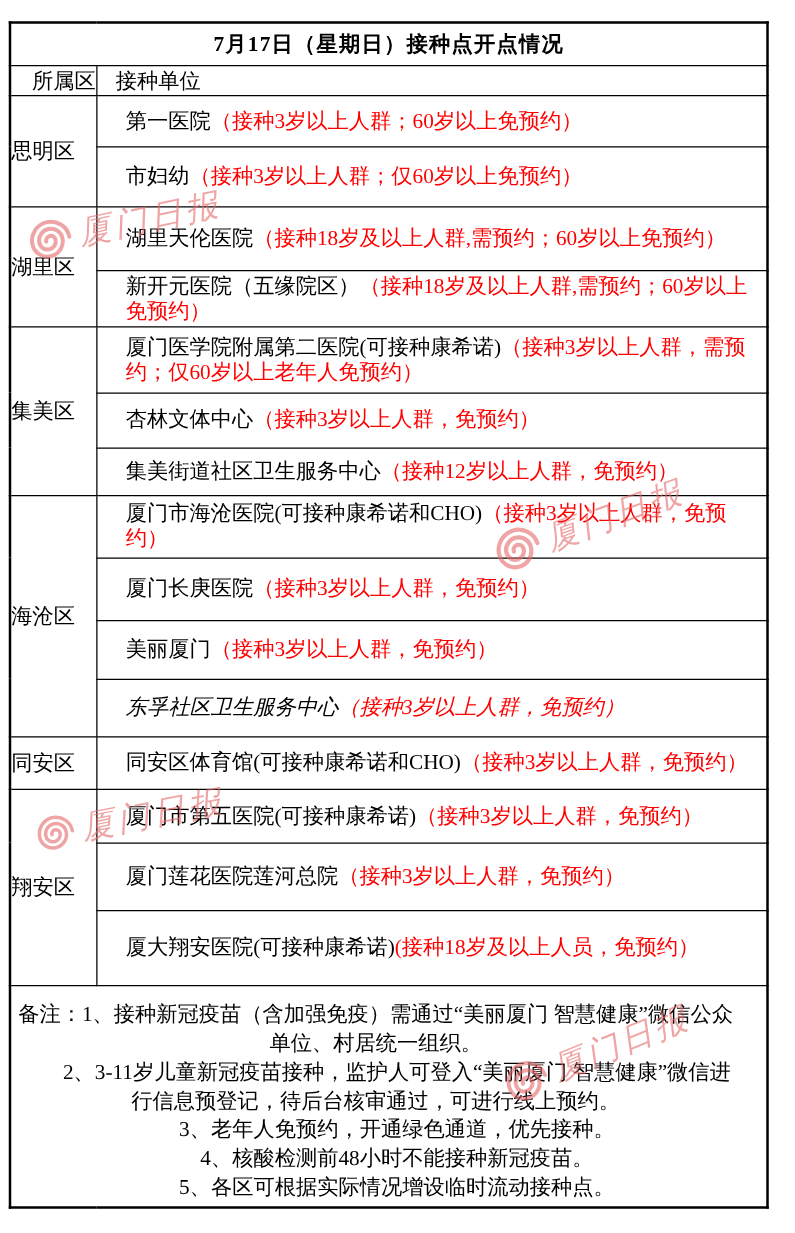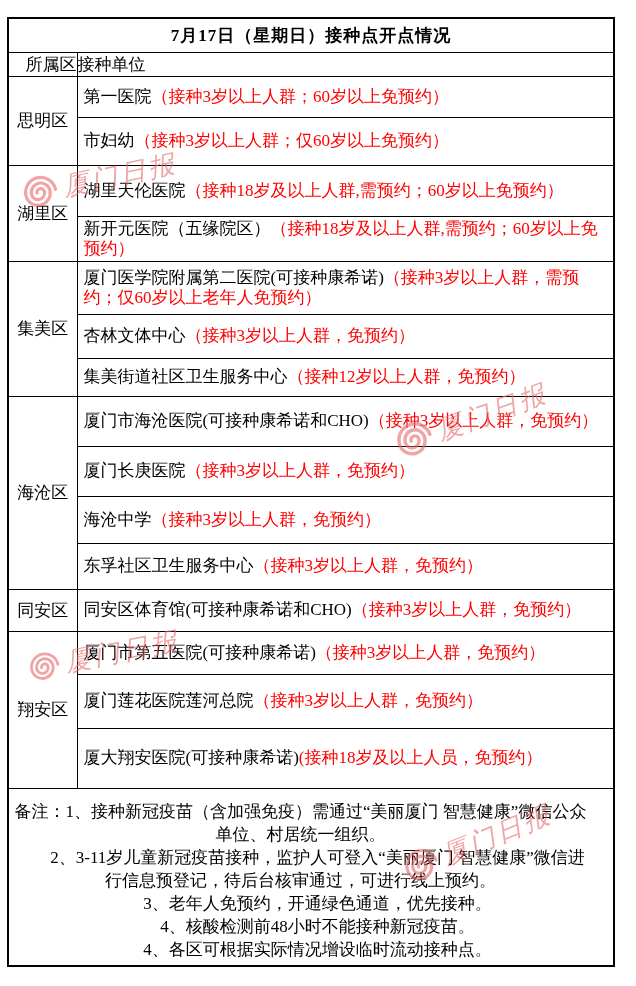--- a/index.html
+++ b/index.html
@@ -24,25 +24,25 @@
     vertical-align:middle;
     font-weight:normal;
   }
   tr.title-row th{
     font-weight:bold;
     text-align:center;
     font-size:17px;
     letter-spacing:1px;
   }
   th.dist-h{ text-align:right; padding:0;margin-top:48px; }
-  th.unit-h{ text-align:left; padding:0 2px 0 0; }
-  td.dist{ text-align:center; padding:0; }
+  th.unit-h{ text-align:left; padding:0 2px 0 15px; }
+  td.dist{ padding:0; }
   td.unit{
     text-align:left;
-    padding:0 2px 0 6px;
+    padding:0 2px 0 23px;
     line-height:20px;
   }
   .restriction{ color:var(--red,#ff0000); }
   td.remarks-cell{
     vertical-align:top;
     padding:8px 24px 0 3px;
     line-height:23px;
   }
   td.remarks-cell p{ margin:0;text-align:center; }
   td.remarks-cell p.indent{ text-indent:2em; }
@@ -113,23 +113,23 @@
           <td class="unit"><span>集美街道社区卫生服务中心</span><span class="restriction">（接种12岁以上人群，免预约）</span></td>
         </tr>
         <tr style="height: 50px;">
           <td class="dist" rowspan="4">海沧区</td>
           <td class="unit"><span>厦门市海沧医院(可接种康希诺和CHO)</span><span class="restriction">（接种3岁以上人群，免预约）</span></td>
         </tr>
         <tr style="height: 50px;">
           <td class="unit"><span>厦门长庚医院</span><span class="restriction">（接种3岁以上人群，免预约）</span></td>
         </tr>
         <tr style="height: 47px;">
-          <td class="unit"><span>海沧中学</span><span class="restriction">（接种3岁以上人群，免预约）</span></td>
+          <td class="unit"><span>美丽厦门</span><span class="restriction">（接种3岁以上人群，免预约）</span></td>
         </tr>
-        <tr style="height: 46px;">
+        <tr style="height: 46px; font-style: italic;">
           <td class="unit"><span>东孚社区卫生服务中心</span><span class="restriction">（接种3岁以上人群，免预约）</span></td>
         </tr>
         <tr style="height: 42px; font-family: Liberation Serif, serif;">
           <td class="dist" rowspan="1">同安区</td>
           <td class="unit"><span>同安区体育馆(可接种康希诺和CHO)</span><span class="restriction">（接种3岁以上人群，免预约）</span></td>
         </tr>
         <tr style="height: 43px;">
           <td class="dist" rowspan="3">翔安区</td>
           <td class="unit"><span>厦门市第五医院(可接种康希诺)</span><span class="restriction">（接种3岁以上人群，免预约）</span></td>
         </tr>
@@ -138,21 +138,21 @@
         </tr>
         <tr style="height: 60px;">
           <td class="unit"><span>厦大翔安医院(可接种康希诺)</span><span class="restriction">(接种18岁及以上人员，免预约）</span></td>
         </tr>
         <tr style="height: 178px;">
           <td colspan="2" class="remarks-cell">
             <p>备注：1、接种新冠疫苗（含加强免疫）需通过“美丽厦门 智慧健康”微信公众单位、村居统一组织。</p>
             <p class="indent">2、3-11岁儿童新冠疫苗接种，监护人可登入“美丽厦门 智慧健康”微信进行信息预登记，待后台核审通过，可进行线上预约。</p>
             <p class="indent">3、老年人免预约，开通绿色通道，优先接种。</p>
             <p class="indent">4、核酸检测前48小时不能接种新冠疫苗。</p>
-            <p class="indent">4、各区可根据实际情况增设临时流动接种点。</p>
+            <p class="indent">5、各区可根据实际情况增设临时流动接种点。</p>
           </td>
         </tr>
       </tbody>
   </table>
 
   <div class="wm" style="left:24px;top:178px;--rot:-12deg">
     <svg width="34" height="34" viewBox="0 0 36 36">
       <path d="M34 18 A16 16 0 1 0 2 18 A13 13 0 1 0 28 18 A10 10 0 1 0 8 18 A7 7 0 1 0 22 18 A4 4 0 1 0 14 18" fill="none" stroke="currentColor" stroke-width="3.4" stroke-linecap="round"></path>
     </svg>
     <span class="wm-text">厦门日报</span>

